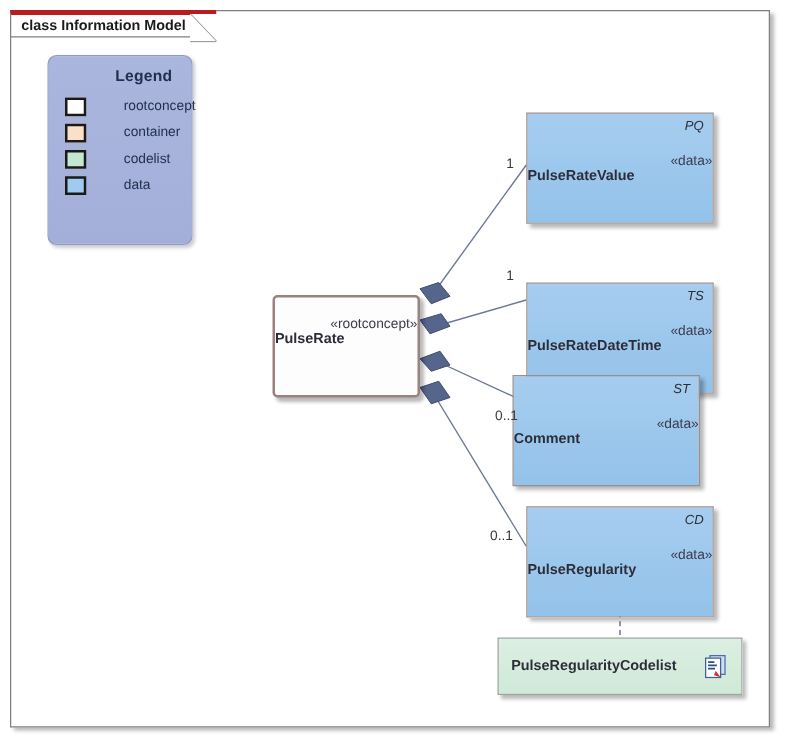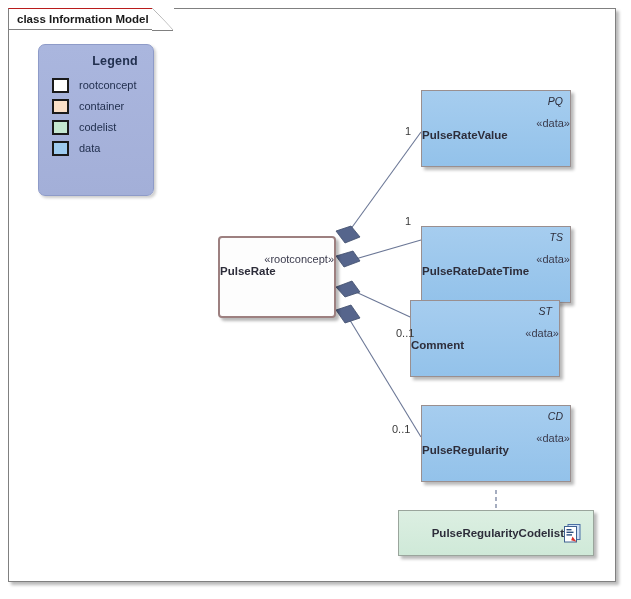--- a/index.html
+++ b/index.html
@@ -27,21 +27,21 @@
     box-sizing: border-box;
   }
 
   
   #diagram-title-tab {
     position: absolute;
     left: 8px;
     top: 8px;
     height: 22px;
     background: #ffffff;
-    border-top: 1px solid #b91c1c;
+    border-top: 4px solid #b91c1c;
     border-left: 1px solid #808080;
     border-bottom: 1px solid #808080;
     box-sizing: border-box;
     padding: 0 24px 0 8px;
     display: flex;
     align-items: center;
     font-size: 11.5px;
     font-weight: bold;
     color: #1a1a1a;
     white-space: nowrap;
@@ -80,20 +80,21 @@
     margin-bottom: 7px;
     letter-spacing: 0.2px;
     margin-left: 38px;
   }
   .legend-row {
     display: flex;
     align-items: center;
     height: 20px;
     padding-left: 13px;
     margin-bottom: 1px;
+    gap: 20px;
   }
   .legend-swatch {
     width: 17px;
     height: 15px;
     border: 2px solid #1a1a1a;
     box-sizing: border-box;
     flex: 0 0 auto;
   }
   .legend-label {
     font-size: 11px;
@@ -146,21 +147,21 @@
     background: #fdfdfd;
     border: 2px solid #9d8080;
     border-radius: 4px;
     padding-left: 44px;
   }
   #class-pulserate .box-center { top: 34%; }
 
   
   .data-box {
     width: 150px;
-    height: 77px;
+    height: 89px;
     background: linear-gradient(180deg, #a6cdef 0%, #93c2ea 100%);
     border: 1px solid #9a8f8f;
   }
   #class-pulseratevalue { left: 421px; top: 90px; }
   #class-pulseratedatetime { left: 421px; top: 198px; margin-top: 28px; }
   #class-comment { left: 410px; top: 300px; }
   #class-pulseregularity { left: 421px; top: 405px; }
 
   
   #class-pulseregularitycodelist {
@@ -168,21 +169,21 @@
     top: 510px;
     width: 196px;
     height: 46px;
     background: linear-gradient(180deg, #dcefe2 0%, #cfe9d8 100%);
     border: 1px solid #9aa59c;
     display: flex;
     align-items: center;
   }
   #class-pulseregularitycodelist .codelist-name {
     flex: 1;
-    text-align: right;
+    text-align: left;
     font-size: 11.5px;
     font-weight: bold;
     color: #2d2d3a;
     padding-left: 10px;
   }
   #artifact-icon {
     width: 17px;
     height: 19px;
     margin-right: 12px;
     flex: 0 0 auto;

